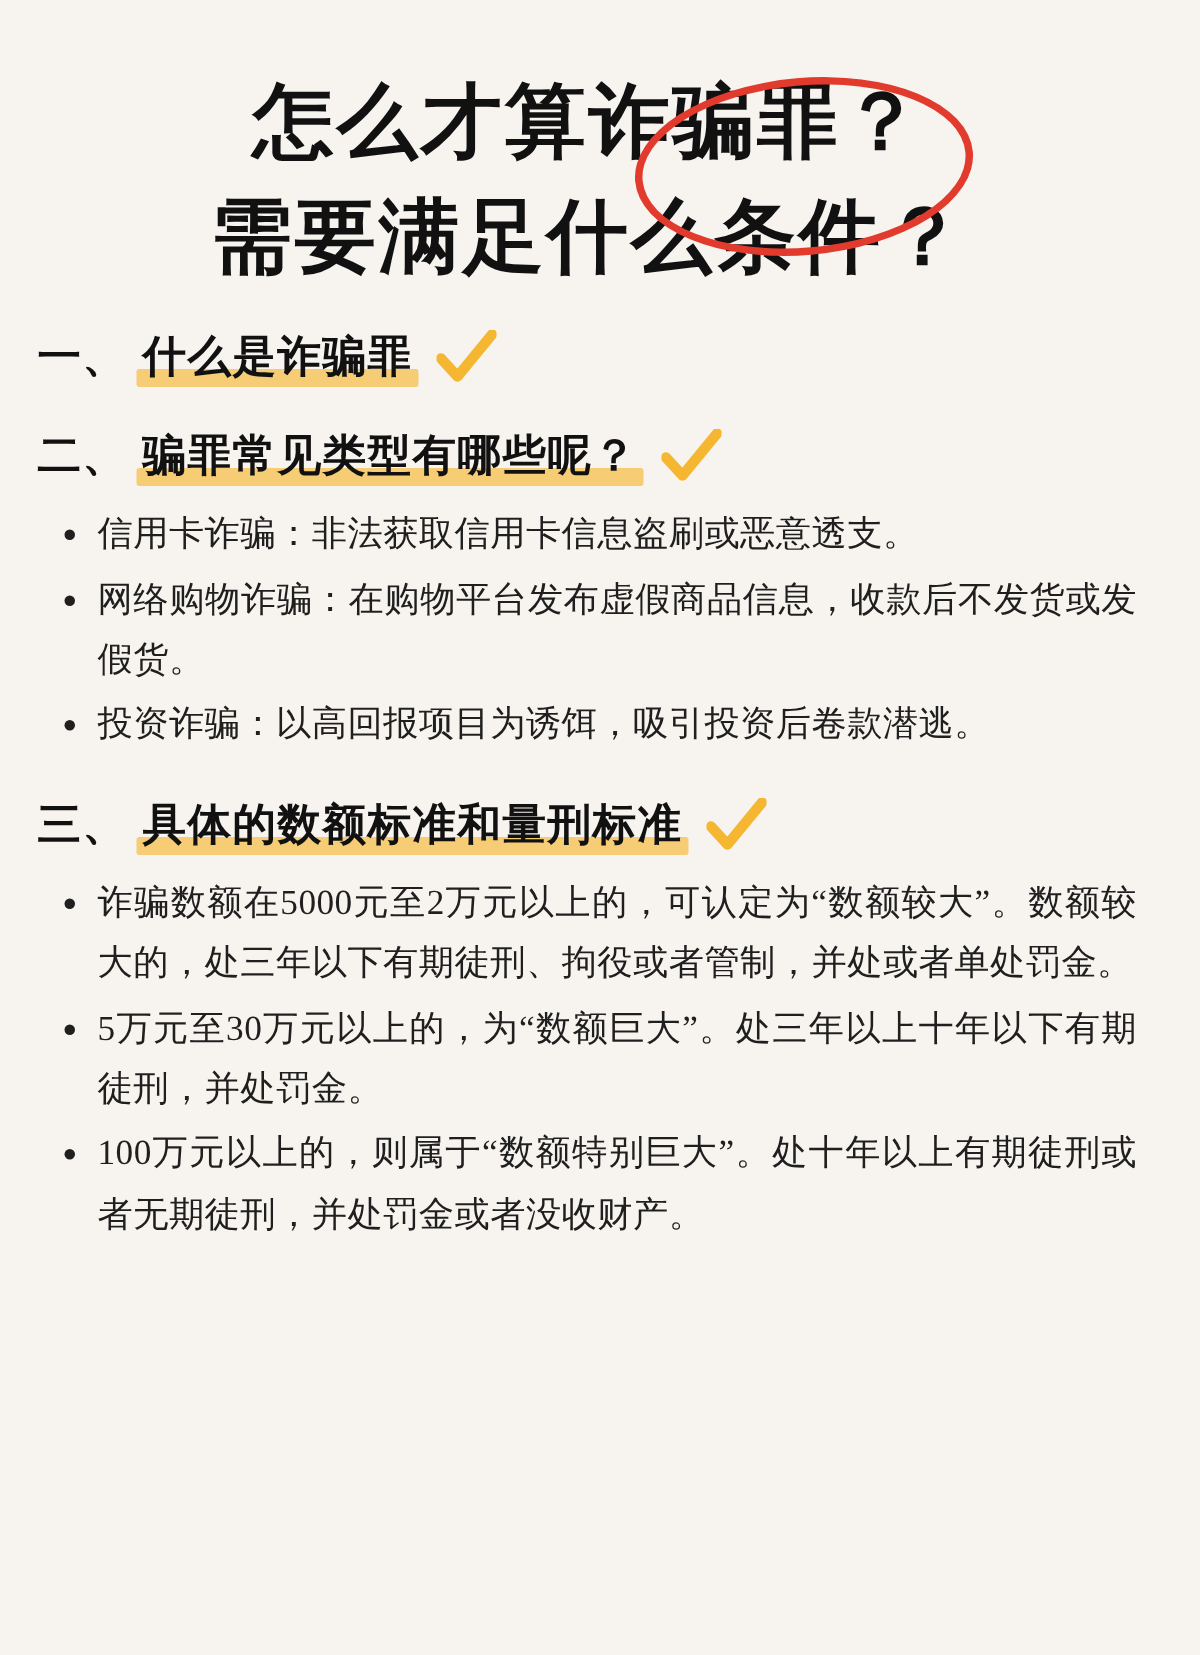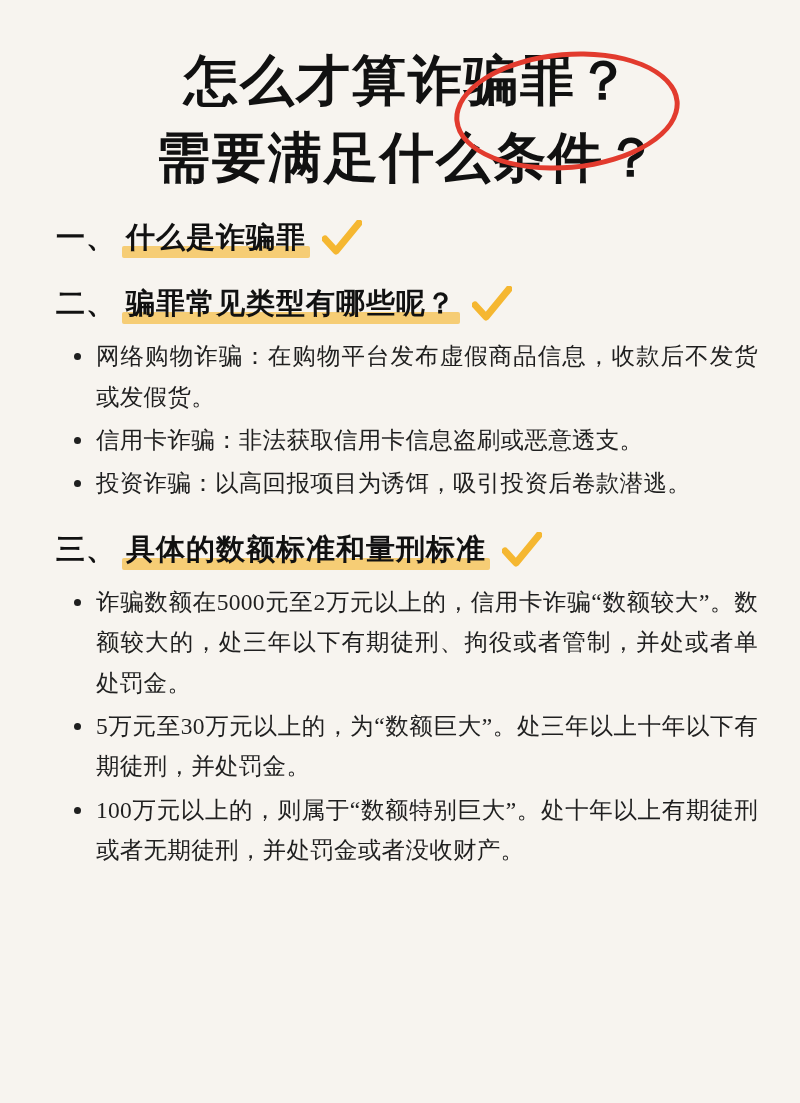--- a/index.html
+++ b/index.html
@@ -13,21 +13,21 @@
     font-family: "Liberation Serif", serif;
     color: #1b1b1b;
     overflow: hidden;
     position: relative;
   }
   .page {
     position: relative;
     width: 800px;
     height: 777px;
     box-sizing: border-box;
-    padding: 30px 34px 10px 50px;
+    padding: 30px 34px 10px 19px;
   }
 
   
   .title-block {
     position: relative;
     text-align: center;
     margin-top: 16px;
   }
   .title-line {
     font-family: "DejaVu Sans", sans-serif;
@@ -173,39 +173,39 @@
         <span class="hl"></span>
         <span class="sec-title">骗罪常见类型有哪些呢？</span>
       </span>
       <span class="check">
         <svg width="40" height="36" viewBox="0 0 40 36">
             <path d="M3 19 L14 31 L37 3" stroke="#f5b731" stroke-width="7" fill="none" stroke-linecap="round" stroke-linejoin="round"></path>
           </svg>
       </span>
     </div>
     <ul class="bullets">
+      <li>信用卡诈骗：非法获取信用卡信息盗刷或恶意透支。</li>
       <li>网络购物诈骗：在购物平台发布虚假商品信息，收款后不发货或发假货。</li>
-      <li>信用卡诈骗：非法获取信用卡信息盗刷或恶意透支。</li>
       <li>投资诈骗：以高回报项目为诱饵，吸引投资后卷款潜逃。</li>
     </ul>
   </div>
 
   <div class="section sec3">
     <div class="sec-head">
       <span class="sec-num">三、</span>
       <span class="sec-title-wrap">
         <span class="hl"></span>
         <span class="sec-title">具体的数额标准和量刑标准</span>
       </span>
       <span class="check">
         <svg width="40" height="36" viewBox="0 0 40 36">
             <path d="M3 19 L14 31 L37 3" stroke="#f5b731" stroke-width="7" fill="none" stroke-linecap="round" stroke-linejoin="round"></path>
           </svg>
       </span>
     </div>
     <ul class="bullets">
-      <li>诈骗数额在5000元至2万元以上的，信用卡诈骗“数额较大”。数额较大的，处三年以下有期徒刑、拘役或者管制，并处或者单处罚金。</li>
+      <li>诈骗数额在5000元至2万元以上的，可认定为“数额较大”。数额较大的，处三年以下有期徒刑、拘役或者管制，并处或者单处罚金。</li>
       <li>5万元至30万元以上的，为“数额巨大”。处三年以上十年以下有期徒刑，并处罚金。</li>
       <li>100万元以上的，则属于“数额特别巨大”。处十年以上有期徒刑或者无期徒刑，并处罚金或者没收财产。</li>
     </ul>
   </div>
 
 </div>
 
 </body></html>

